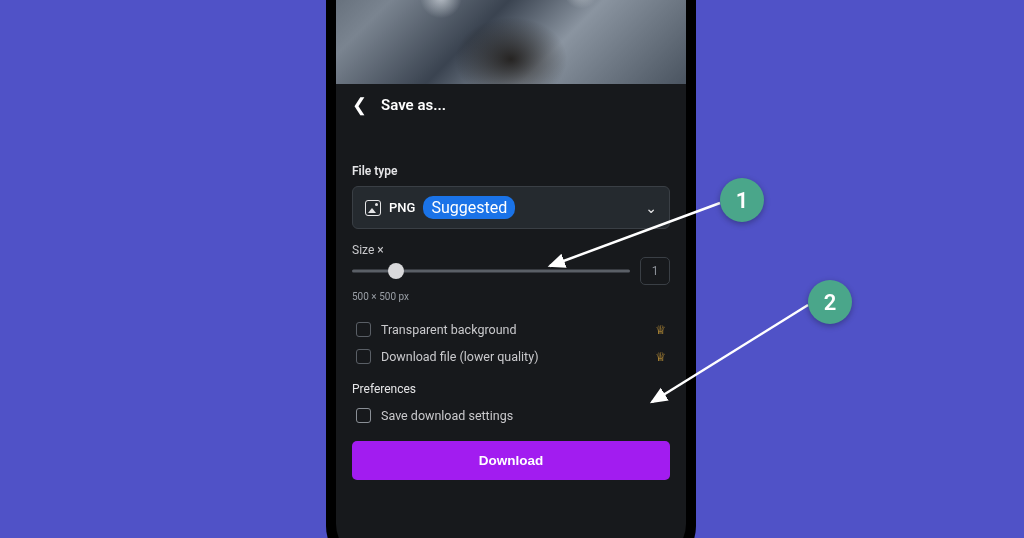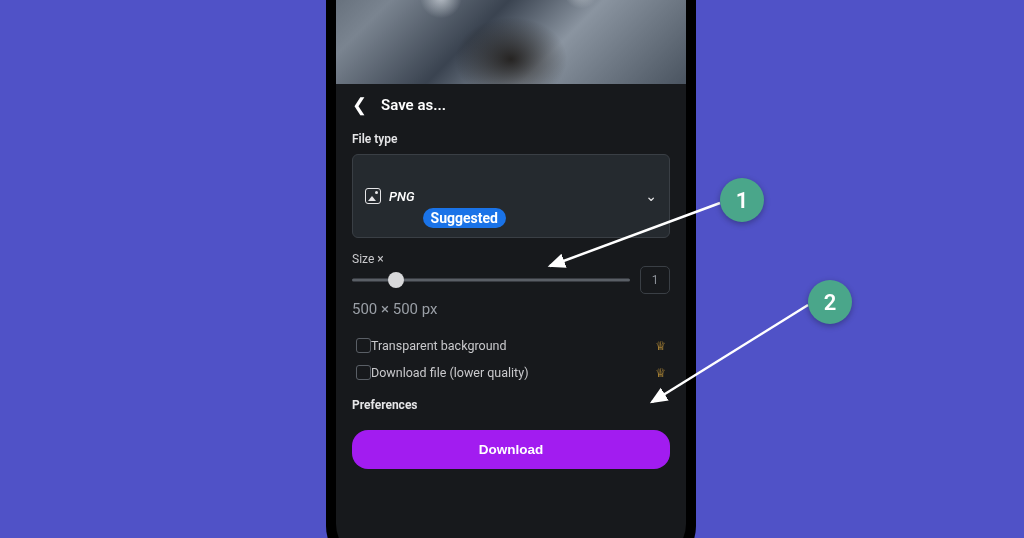--- a/index.html
+++ b/index.html
@@ -69,20 +69,21 @@
 
   
   .sheet-body {
     padding: 6px 16px 16px 16px;
   }
   .section-label {
     color: #e5e5e7;
     font-size: 12px;
     font-weight: 600;
     margin-bottom: 8px;
+    margin-top: 32px;
   }
 
   
   .filetype {
     background: #252a2f;
     border: 1px solid #3a3f45;
     border-radius: 6px;
     padding: 9px 12px;
     display: flex;
     align-items: center;
@@ -111,30 +112,28 @@
     position: absolute;
     right: 2px; top: 2px;
     width: 3px; height: 3px;
     border-radius: 50%;
     background: #e5e5e7;
   }
   .ft-label {
     color: #fff;
     font-size: 13px;
     font-weight: 500;
-    font-style: italic;
   }
   .suggested {
     background: #1a73e8;
     color: #fff;
-    font-size: 14px;
-    font-weight: 700;
+    font-size: 16px;
+    font-weight: 400;
     padding: 2px 8px;
     border-radius: 10px;
-    margin-top: 44px;
   }
   .ft-chevron {
     margin-left: auto;
     color: #e5e5e7;
     font-size: 14px;
   }
 
   
   .size-label {
     color: #c9c9cc;
@@ -175,28 +174,29 @@
     border: 1px solid #3a3f45;
     border-radius: 5px;
     display: flex;
     align-items: center;
     justify-content: center;
     color: #8a8f96;
     font-size: 12px;
   }
   .dimensions {
     color: #9a9fa6;
-    font-size: 15px;
+    font-size: 10px;
     margin-bottom: 14px;
   }
 
   
   .cb-row {
     display: flex;
     align-items: center;
+    gap: 10px;
     padding: 6px 4px;
     position: relative;
   }
   .cb {
     width: 15px; height: 15px;
     border: 1.5px solid #5a5f66;
     border-radius: 3px;
     flex-shrink: 0;
     cursor: pointer;
   }
@@ -209,35 +209,35 @@
   }
   .crown {
     margin-left: auto;
     color: #f5b941;
     font-size: 12px;
   }
 
   .prefs-label {
     color: #e5e5e7;
     font-size: 12px;
-    font-weight: 700;
+    font-weight: 400;
     margin-top: 12px;
     margin-bottom: 6px;
   }
 
   
   .download-btn {
     margin-top: 12px;
     width: 100%;
     background: #a21cf0;
     color: #fff;
     font-size: 13.5px;
     font-weight: 600;
     border: none;
-    border-radius: 16px;
+    border-radius: 5px;
     padding: 12px;
     cursor: pointer;
     position: relative;
   }
 
   
   .callout {
     position: absolute;
     width: 44px; height: 44px;
     border-radius: 50%;
@@ -301,20 +301,24 @@
       </div>
 
       <div class="cb-row">
         <span class="cb"></span>
         <span class="cb-label">Download file (lower quality)</span>
         <span class="crown">♕</span>
       </div>
 
       <div class="prefs-label">Preferences</div>
 
+      <div class="cb-row">
+        <span class="cb light"></span>
+        <span class="cb-label">Save download settings</span>
+      </div>
 
       <button class="download-btn">Download</button>
 
     </div>
 
   </div>
 </div>
 
 <svg class="arrow" style="left:540px; top:198px; width:190px; height:80px;">
   <defs>

